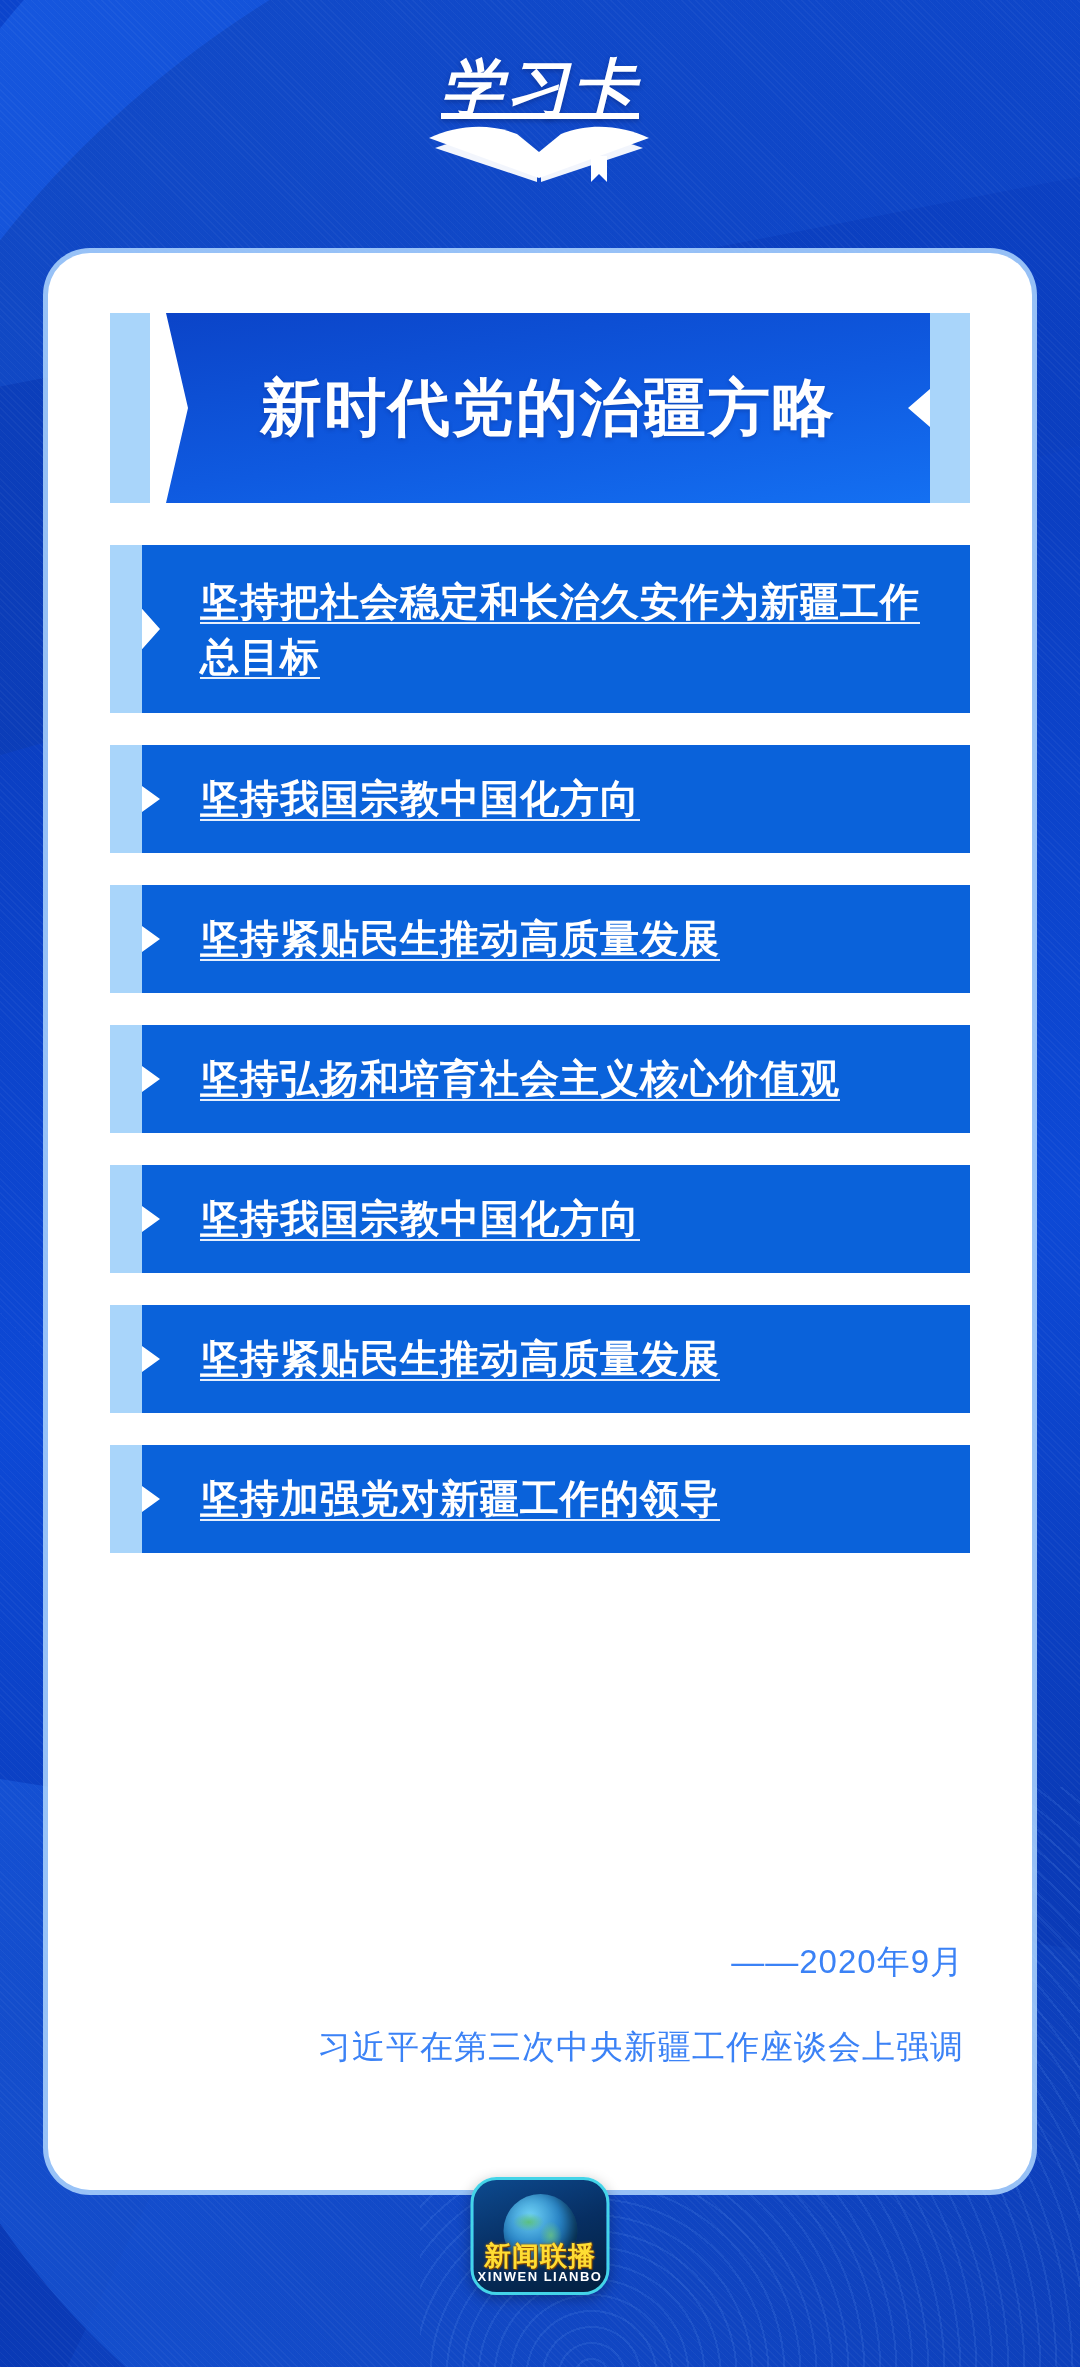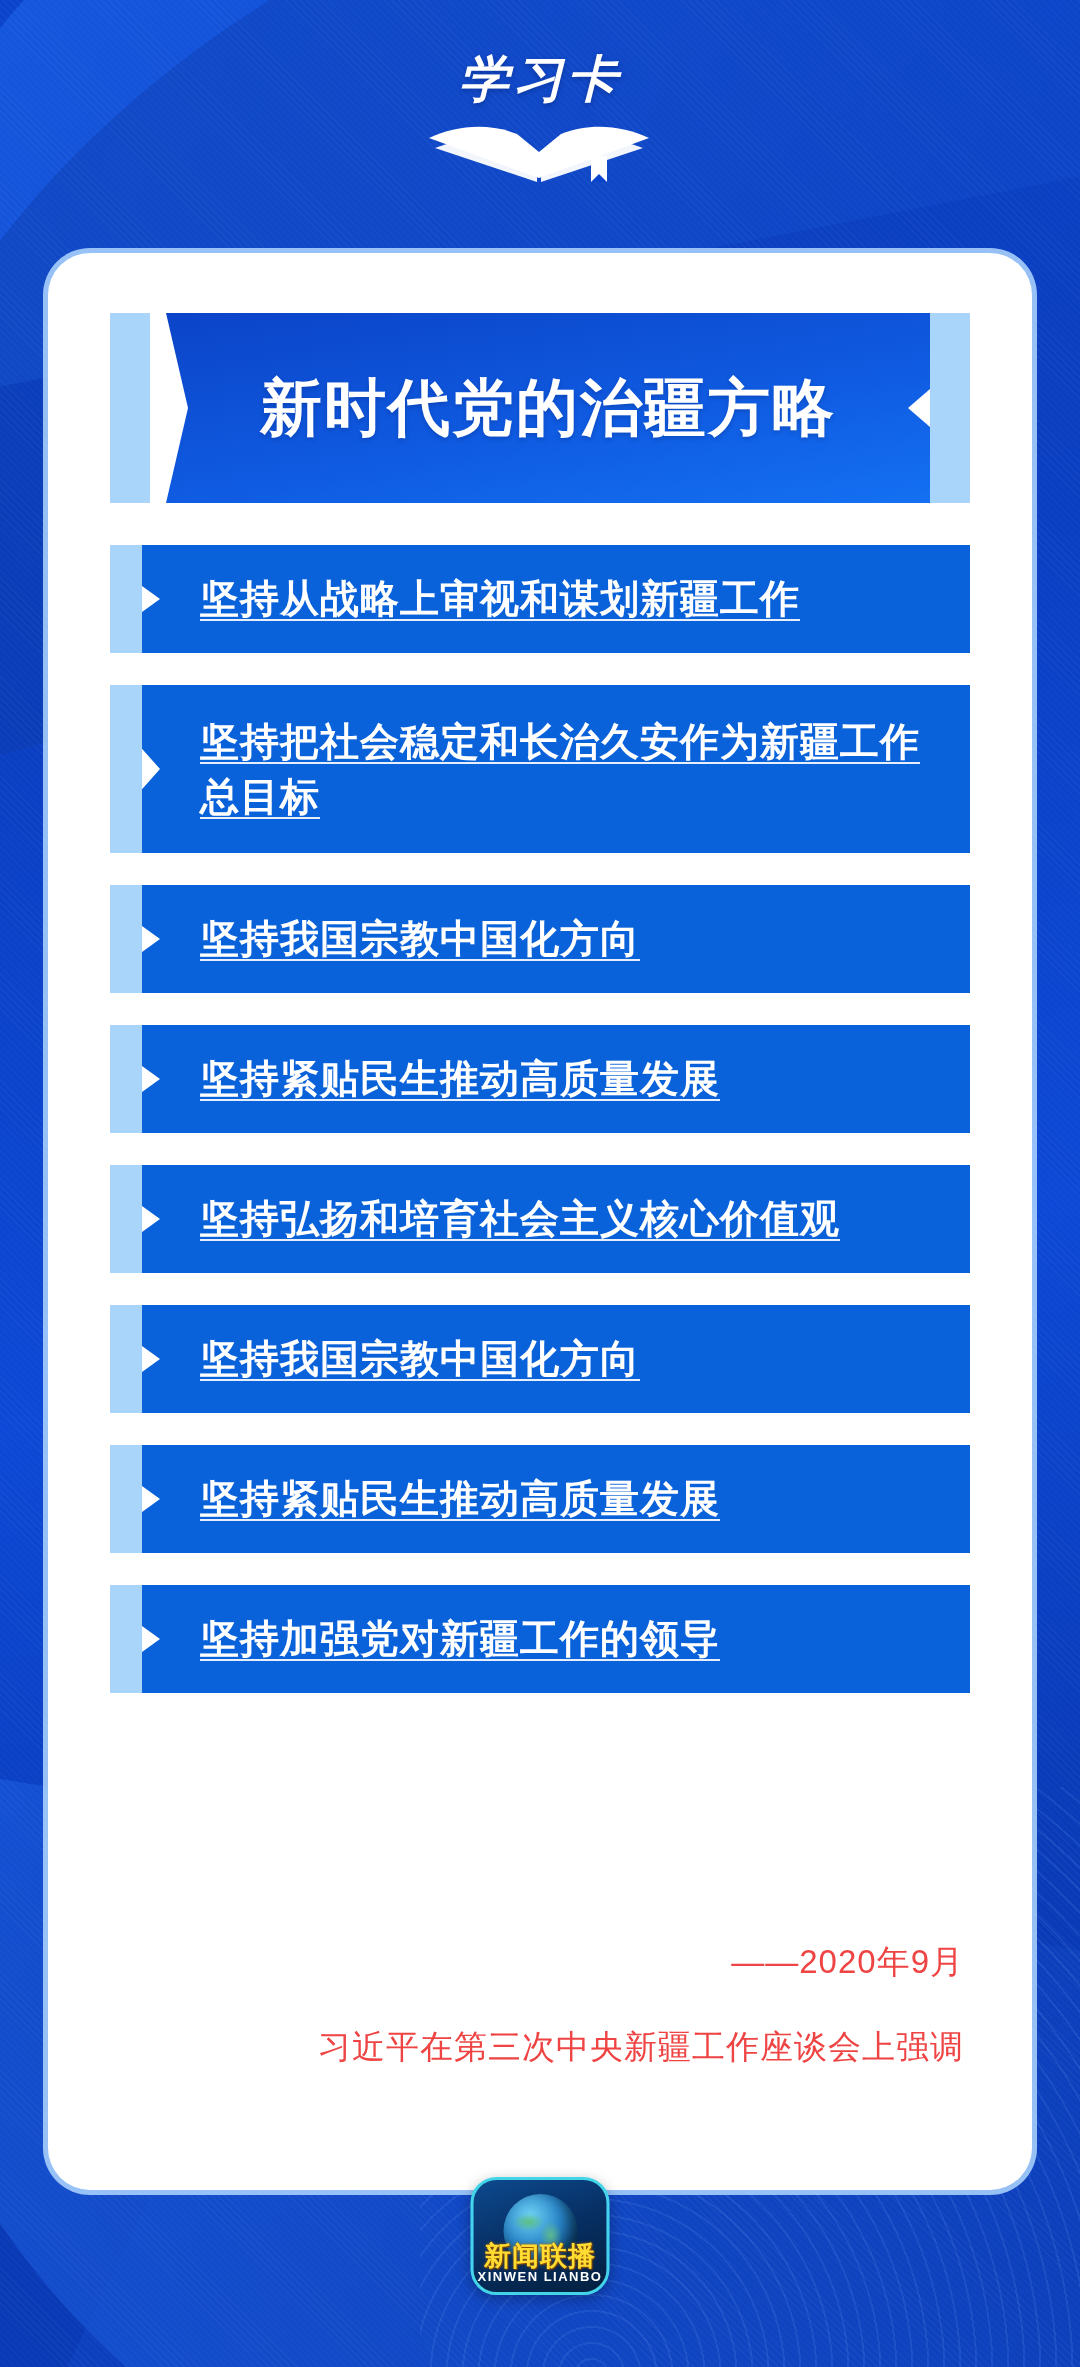--- a/index.html
+++ b/index.html
@@ -55,24 +55,25 @@
   .header {
     position:absolute; left:0; top:42px; width:100%;
     display:flex; flex-direction:column; align-items:center;
     z-index:5;
   }
   .logo-wrap { position:relative; width:310px; height:150px; }
   .logo-text {
     position:absolute; left:0; top:4px; width:100%;
     text-align:center;
     font-family:"Liberation Serif","DejaVu Serif",serif;
-    font-size:50px; font-weight:700; font-style:italic;
+    font-size:62px; font-weight:700; font-style:italic;
     letter-spacing:4px; color:#ffffff;
     text-shadow:0 2px 5px rgba(0,20,80,.35);
     white-space:nowrap;
+    text-decoration:underline;
   }
   .logo-book { position:absolute; left:50%; top:62px; transform:translateX(-50%); }
 
   
   .card {
     position:absolute;
     left:48px; top:253px; width:984px; height:1937px;
     background:#ffffff;
     border-radius:42px;
     box-shadow:0 0 0 5px rgba(175,215,255,.85);
@@ -136,21 +137,21 @@
     font-family:"Liberation Sans","DejaVu Sans",sans-serif;
     text-decoration:underline;
     text-decoration-color:rgba(255,255,255,.9);
     text-underline-offset:7px;
     text-decoration-thickness:2px;
   }
 
   
   .attrib {
     position:absolute; right:68px; bottom:118px;
-    text-align:right; color:#ef4444;
+    text-align:right; color:#3b82f6;
     font-family:"Liberation Sans","DejaVu Sans",sans-serif;
   }
   .attrib-date { font-size:33px; line-height:1.55; letter-spacing:1px; }
   .attrib-src  { font-size:33px; line-height:1.55; letter-spacing:1px;margin-top:34px; }
 
   
   .app-icon-wrap {
     position:absolute; left:50%; transform:translateX(-50%);
     bottom:72px; z-index:6;
     display:flex; flex-direction:column; align-items:center;
@@ -230,26 +231,20 @@
   <div class="banner">
     <div class="banner-tab left"></div>
     <div class="banner-tab right"></div>
     <div class="banner-main">
       <div class="banner-line1">新时代党的治疆方略</div>
     </div>
   </div>
 
   <div class="list">
 
-    <div class="item">
-      <div class="item-tab"></div>
-      <div class="item-bar">
-        <span class="item-text">坚持从战略上审视和谋划新疆工作</span>
-      </div>
-    </div>
 
     <div class="item">
       <div class="item-tab"></div>
       <div class="item-bar tall">
         <span class="item-text">坚持把社会稳定和长治久安作为新疆工作总目标</span>
       </div>
     </div>
 
     <div class="item">
       <div class="item-tab"></div>

